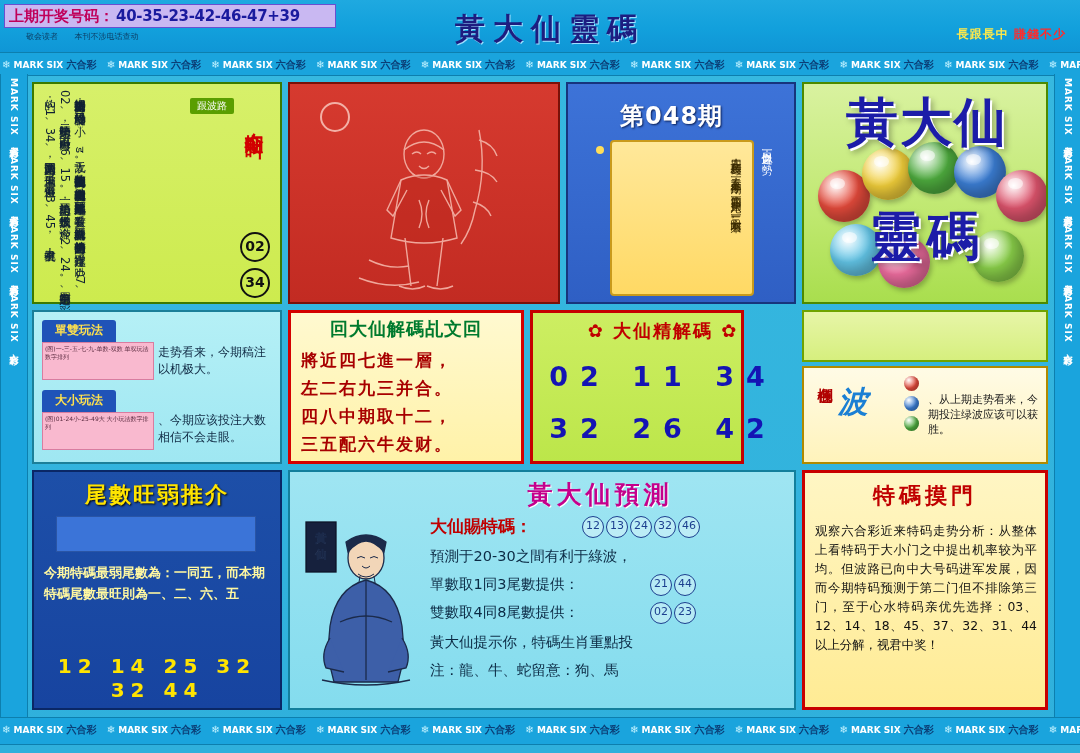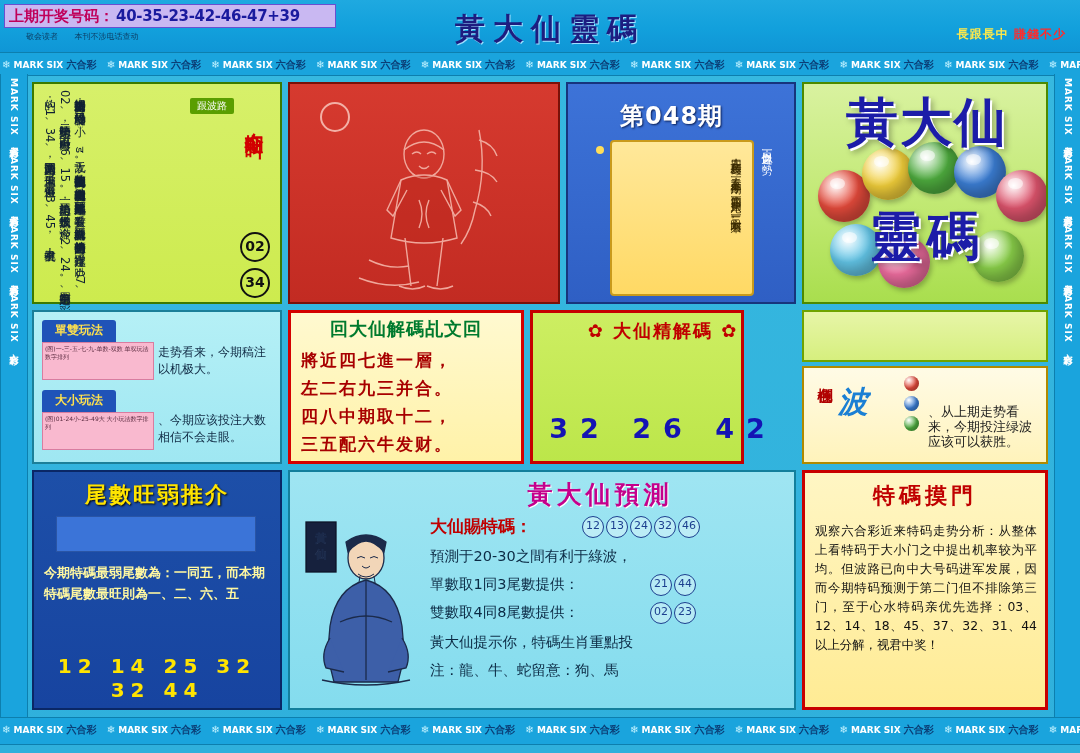--- a/index.html
+++ b/index.html
@@ -134,21 +134,21 @@
     background:linear-gradient(180deg,#e7f5a8 0%,#d6ef7e 100%);border:2px solid #6fa300;}
   .wave-box{left:776px;top:292px;width:246px;height:98px;
     background:linear-gradient(180deg,#fffbe6 0%,#fff3bb 100%);border:2px solid #b08a00;}
   .wave-title{position:absolute;left:6px;top:8px;width:26px;font-size:15px;
     font-weight:bold;color:#b00000;writing-mode:vertical-rl;line-height:22px;}
   .wave-word{position:absolute;left:34px;top:14px;font-size:30px;font-weight:bold;
     color:#1a7fd4;font-style:italic;}
   .wave-dots{position:absolute;left:100px;top:8px;}
   .wdot{width:15px;height:15px;border-radius:50%;margin-bottom:5px;
     box-shadow:inset -2px -2px 4px rgba(0,0,0,.3);}
-  .wave-note{position:absolute;left:124px;top:36px;width:116px;font-size:13px;
+  .wave-note{position:absolute;left:124px;top:24px;width:116px;font-size:11px;
     line-height:15px;color:#1b1b1b;}
 
   
   .tail-box{left:6px;top:396px;width:250px;height:240px;
     background:linear-gradient(180deg,#1d4fa8 0%,#1744a0 100%);
     border:2px solid #0a2766;}
   .tail-head{position:absolute;left:0;top:8px;width:246px;text-align:center;
     font-size:22px;font-weight:bold;color:#ffe400;letter-spacing:2px;
     text-shadow:1px 1px 2px #000;}
   .tail-blank{position:absolute;left:22px;top:44px;width:198px;height:34px;
@@ -291,20 +291,25 @@
     <div class="panel decode-box">
       <div class="decode-head">回大仙解碼乩文回</div>
       <div class="decode-line" style="top:36px;">將近四七進一層，</div>
       <div class="decode-line" style="top:64px;">左二右九三并合。</div>
       <div class="decode-line" style="top:92px;">四八中期取十二，</div>
       <div class="decode-line" style="top:120px;">三五配六牛发财。</div>
     </div>
 
     <div class="panel precise-box">
       <div class="precise-head">✿ 大仙精解碼 ✿</div>
+      <div class="precise-nums" style="top:48px;">
+        <span>02</span>
+        <span>11</span>
+        <span>34</span>
+      </div>
       <div class="precise-nums" style="top:100px;">
         <span>32</span>
         <span>26</span>
         <span>42</span>
       </div>
     </div>
 
     <div class="panel wave-top"></div>
     <div class="panel wave-box">
       <div class="wave-title">色欄</div>

